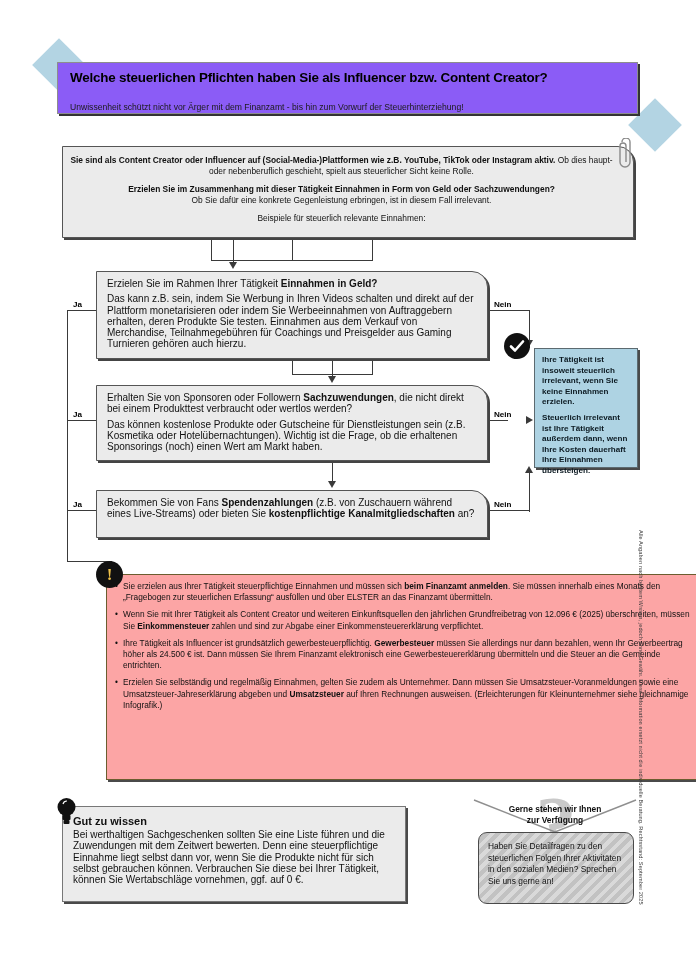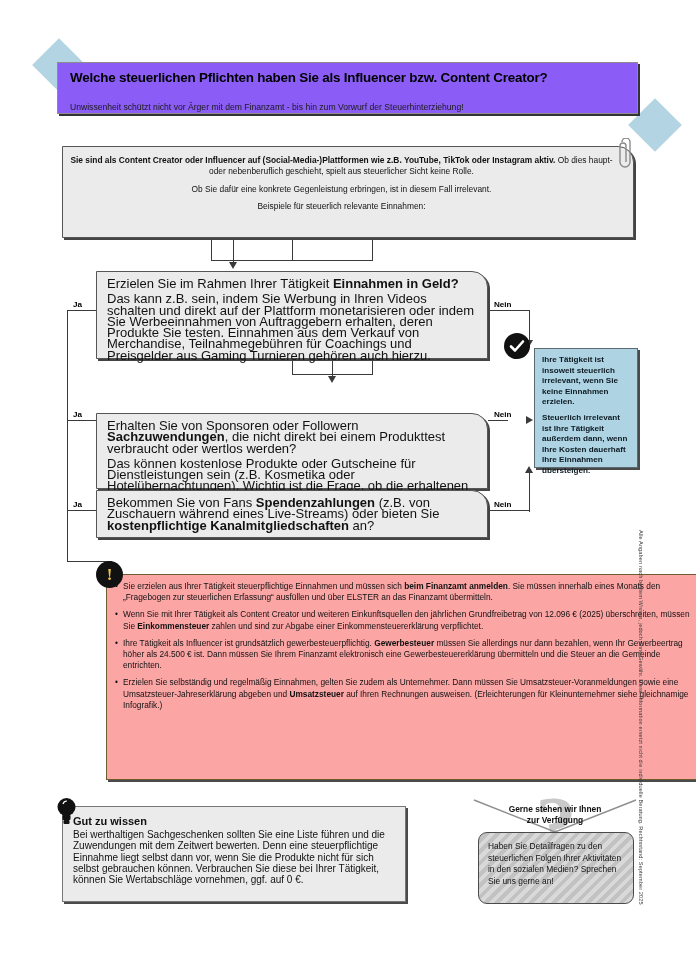--- a/index.html
+++ b/index.html
@@ -49,23 +49,23 @@
   }
   .il { font-size: 8.4px; line-height: 11.4px; color: #111; }
   .il b { font-weight: bold; }
   .sp { height: 6px; }
 
   
   #clip { position: absolute; left: 614px; top: 138px; width: 24px; height: 34px; z-index: 6; }
 
   
   #q1 { left: 96px; top: 271px; width: 392px; height: 88px; padding: 6px 10px 0 10px; }
-  #q2 { left: 96px; top: 385px; width: 392px; height: 76px; padding: 6px 10px 12px 10px; margin-top: 28px; }
+  #q2 { left: 96px; top: 385px; width: 392px; height: 76px; padding: 6px 10px 12px 10px; }
   #q3 { left: 96px; top: 490px; width: 392px; height: 48px; padding: 6px 10px 0 10px; }
-  .qt { font-size: 13px; line-height: 11.3px; color: #111; text-align: left; }
+  .qt { font-size: 10px; line-height: 11.3px; color: #111; text-align: left; }
   .qt b { font-weight: bold; }
   .qt + .qt { margin-top: 4px; }
 
   
   .ln { position: absolute; background: #3a3a3a; z-index: 2; }
   .lnv { width: 1px; }
   .lnh { height: 1px; }
   .arrow-d {
     position: absolute; width: 0; height: 0; z-index: 2;
     border-left: 4.5px solid transparent; border-right: 4.5px solid transparent;
@@ -180,20 +180,23 @@
   <div id="header">
     <div id="header-title">Welche steuerlichen Pflichten haben Sie als Influencer bzw. Content Creator?</div>
     <div id="header-sub">Unwissenheit schützt nicht vor Ärger mit dem Finanzamt - bis hin zum Vorwurf der Steuerhinterziehung!</div>
   </div>
 
   <div class="fbox cut" id="intro">
     <div class="il">
       <b>Sie sind als Content Creator oder Influencer auf (Social-Media-)Plattformen wie z.B. YouTube, TikTok oder Instagram aktiv.</b><span> Ob dies haupt- oder nebenberuflich geschieht, spielt aus steuerlicher Sicht keine Rolle.</span>
     </div>
     <div class="sp"></div>
+    <div class="il">
+      <b>Erzielen Sie im Zusammenhang mit dieser Tätigkeit Einnahmen in Form von Geld oder Sachzuwendungen?</b>
+    </div>
     <div class="il">Ob Sie dafür eine konkrete Gegenleistung erbringen, ist in diesem Fall irrelevant.</div>
     <div class="sp"></div>
     <div class="il">Beispiele für steuerlich relevante Einnahmen:</div>
   </div>
 
   <svg id="clip" viewBox="0 0 24 34">
     <path d="M8 4 a4 4 0 0 1 8 0 v20 a5 5 0 0 1 -10 0 v-16 a3 3 0 0 1 6 0 v16" fill="none" stroke="#8a8a8a" stroke-width="1.4"></path>
   </svg>
 
   <div class="ln lnv" style="left:211px;top:238px;height:22px;"></div>

